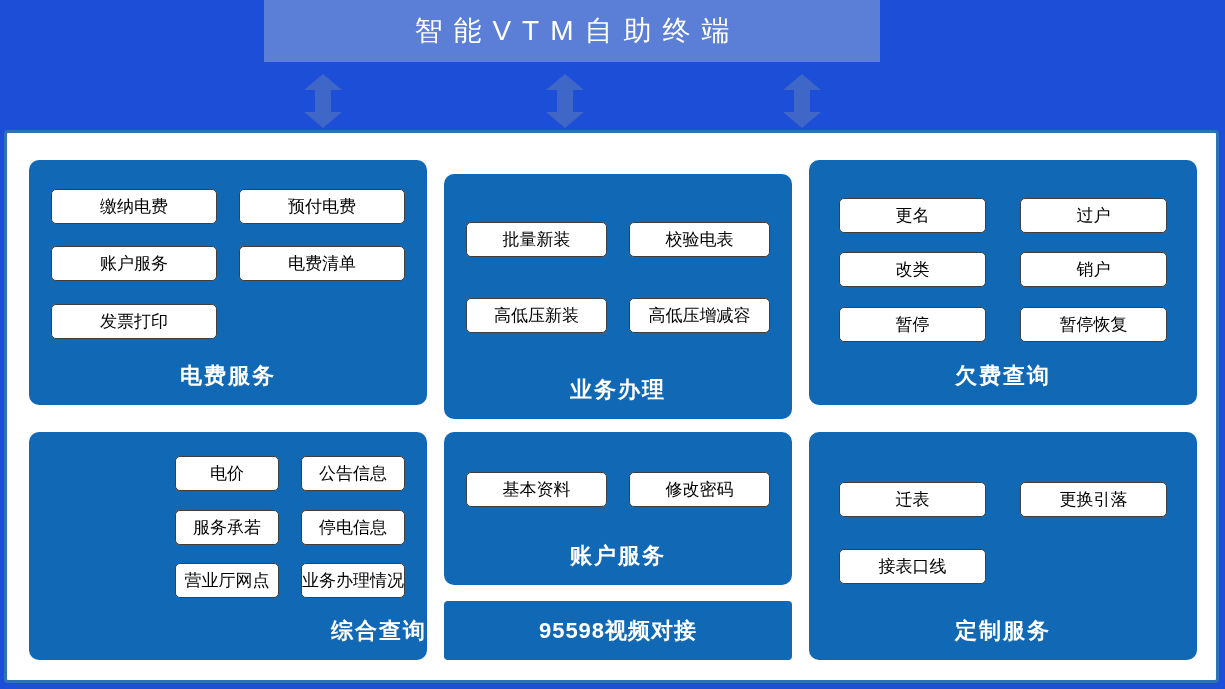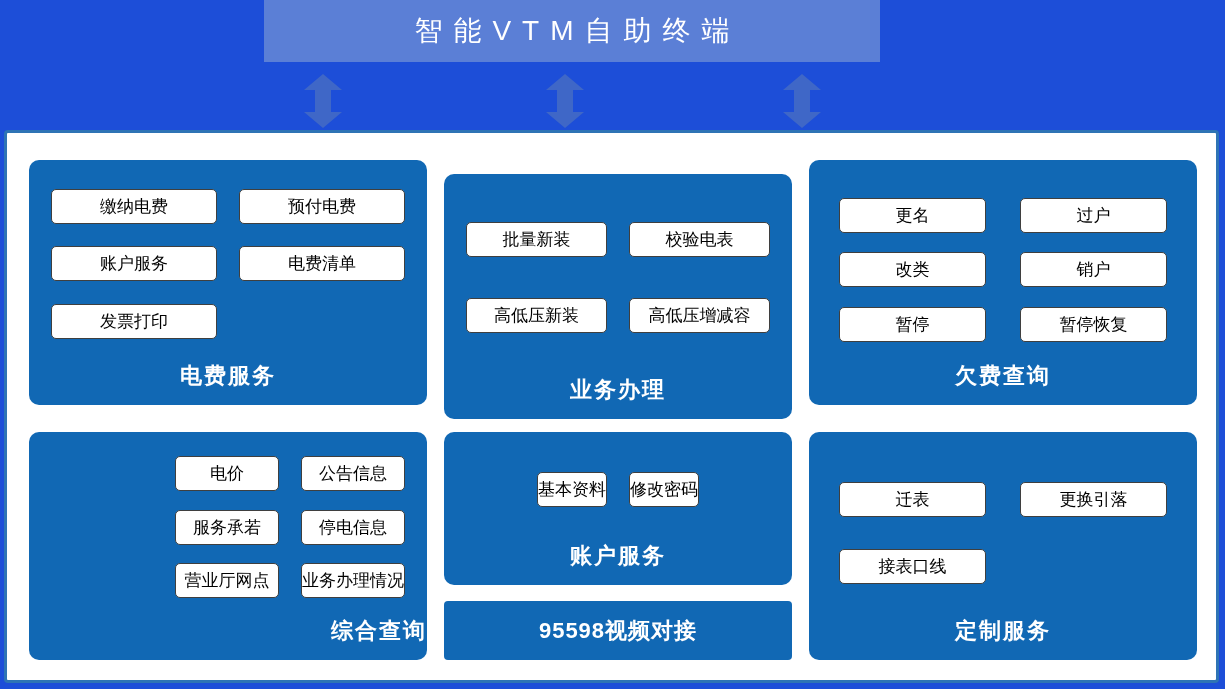--- a/index.html
+++ b/index.html
@@ -55,21 +55,21 @@
     position: absolute;
     background: #1168b4;
     border-radius: 10px;
     display: flex;
     flex-direction: column;
   }
   .p1 { left: 22px;  top: 27px;  width: 398px; height: 245px; }
   .p2 { left: 437px; top: 41px;  width: 348px; height: 245px; }
   .p3 { left: 802px; top: 27px;  width: 388px; height: 245px; }
   .p4 { left: 22px;  top: 299px; width: 398px; height: 228px; align-items: flex-end; }
-  .p5 { left: 437px; top: 299px; width: 348px; height: 153px; align-items: center; }
+  .p5 { left: 437px; top: 299px; width: 348px; height: 153px; }
   .p7 { left: 802px; top: 299px; width: 388px; height: 228px; }
   .btn-grid {
     flex: 1;
     display: grid;
     grid-template-columns: 1fr 1fr;
     column-gap: 22px;
     align-content: space-evenly;
     padding: 6px 22px 0 22px;
   }
   .p3 .btn-grid, .p7 .btn-grid { column-gap: 34px; padding: 18px 30px 0 30px; }

